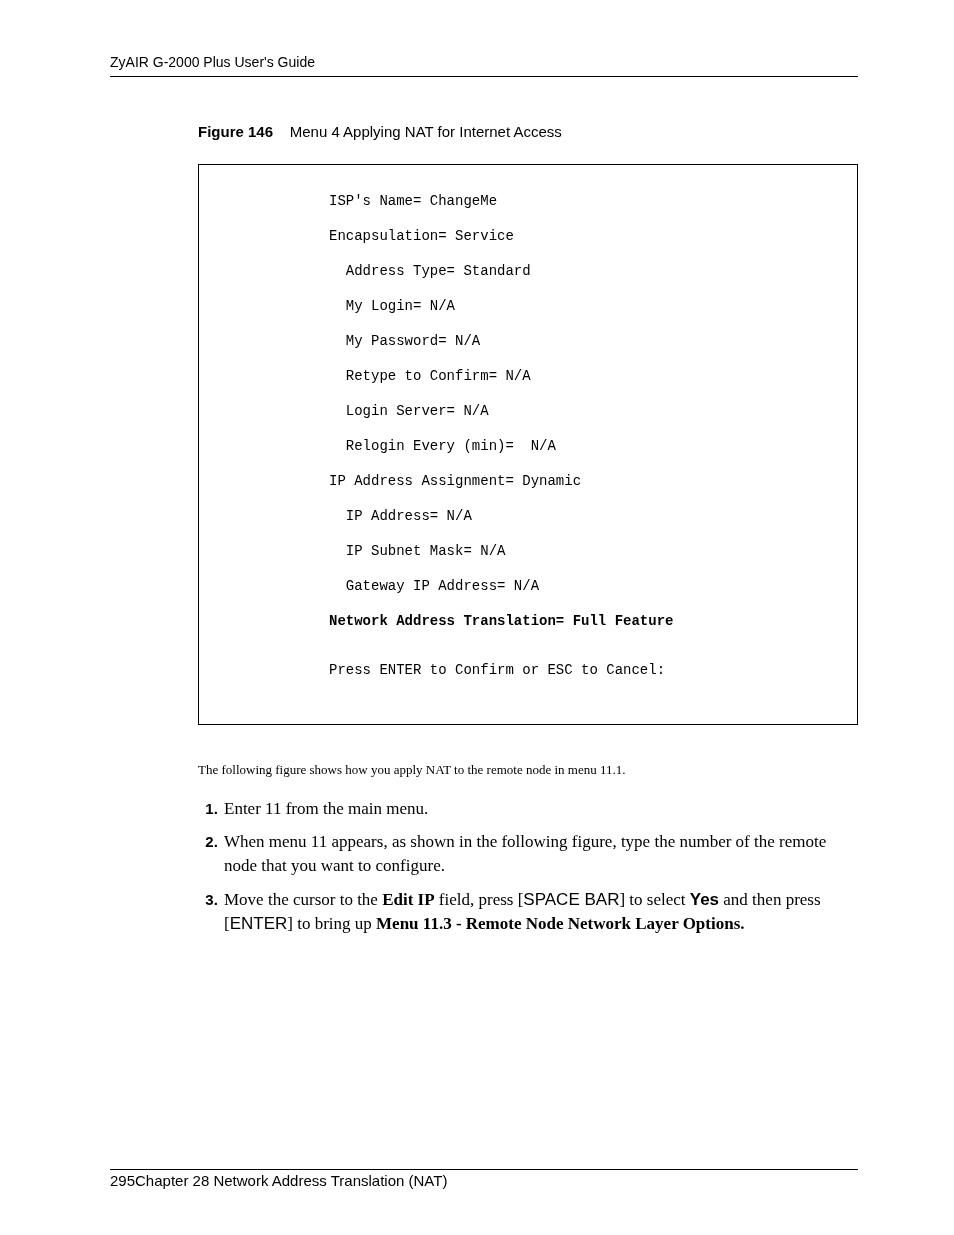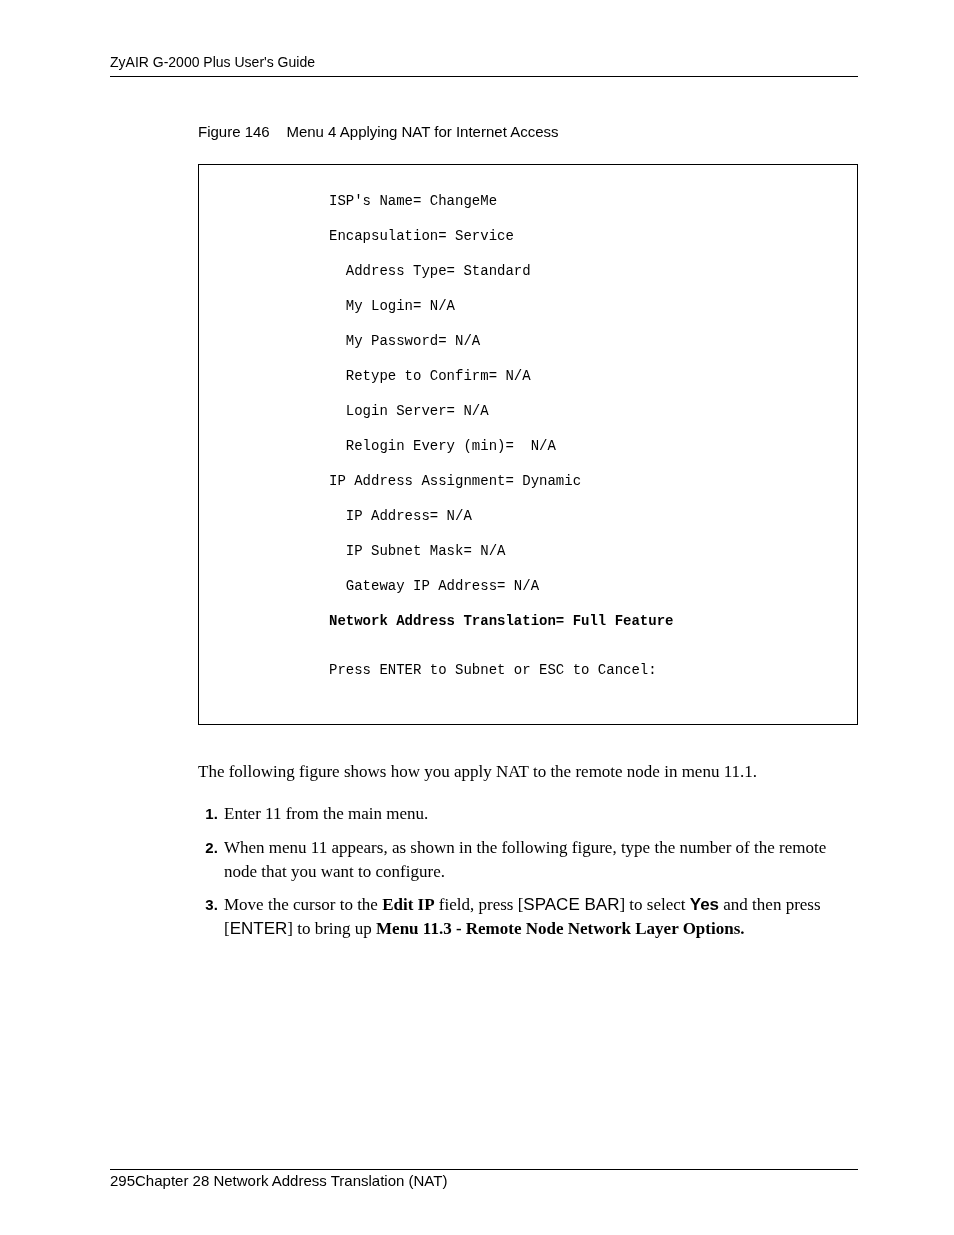--- a/index.html
+++ b/index.html
@@ -27,21 +27,21 @@
     padding-bottom: 6px;
     margin-bottom: 46px;
   }
   .figure-caption {
     font-family: Arial, Helvetica, sans-serif;
     font-size: 15px;
     margin-left: 88px;
     margin-bottom: 24px;
   }
   .figure-caption .fig-label {
-    font-weight: normal;
+    font-weight: bold;
   }
   .terminal-box {
     margin-left: 88px;
     border: 1px solid #000;
     padding: 10px 10px 10px 130px;
     font-family: "Courier New", Courier, monospace;
     font-size: 14px;
     line-height: 1.25;
     white-space: pre;
   }
@@ -50,21 +50,21 @@
     padding-left: 60px;
     margin-bottom: 14px;
   }
   .terminal-bold {
     font-weight: bold;
   }
   .terminal-footer {
     margin-top: 14px;
   }
   .body-text {
-    font-size: 17px;
+    font-size: 13px;
     margin-left: 88px;
     margin-top: 36px;
     margin-bottom: 18px;
     line-height: 1.35;
   }
   ol.steps {
     margin-left: 88px;
     padding-left: 24px;
     font-size: 17px;
     line-height: 1.4;
@@ -118,21 +118,21 @@
 <div>  My Login= N/A</div>
 <div>  My Password= N/A</div>
 <div>  Retype to Confirm= N/A</div>
 <div>  Login Server= N/A</div>
 <div>  Relogin Every (min)=  N/A</div>
 <div>IP Address Assignment= Dynamic</div>
 <div>  IP Address= N/A</div>
 <div>  IP Subnet Mask= N/A</div>
 <div>  Gateway IP Address= N/A</div>
 <div class="terminal-bold">Network Address Translation= Full Feature</div>
-<div class="terminal-footer">Press ENTER to Subnet or ESC to Cancel:</div>
+<div class="terminal-footer">Press ENTER to Confirm or ESC to Cancel:</div>
   </div>
 
   <div class="body-text">The following figure shows how you apply NAT to the remote node in menu 11.1.</div>
 
   <ol class="steps">
     <li><span>Enter 11 from the main menu.</span></li>
     <li><span>When menu 11 appears, as shown in the following figure, type the number of the remote node that you want to configure.</span></li>
     <li><span>Move the cursor to the </span><span class="bold">Edit IP</span><span> field, press [</span><span class="sans">SPACE BAR</span><span>] to select </span><span class="sans bold">Yes</span><span> and then press [</span><span class="sans">ENTER</span><span>] to bring up </span><span class="bold">Menu 11.3 - Remote Node Network Layer Options.</span></li>
   </ol>
 

